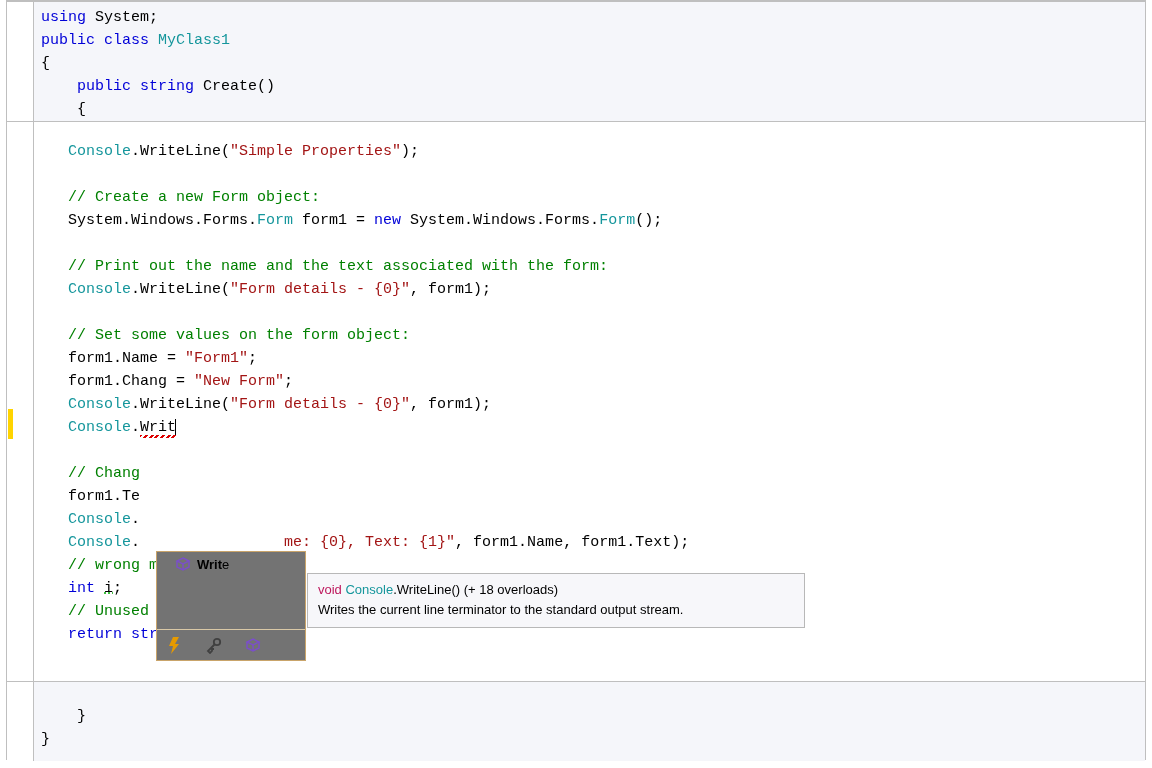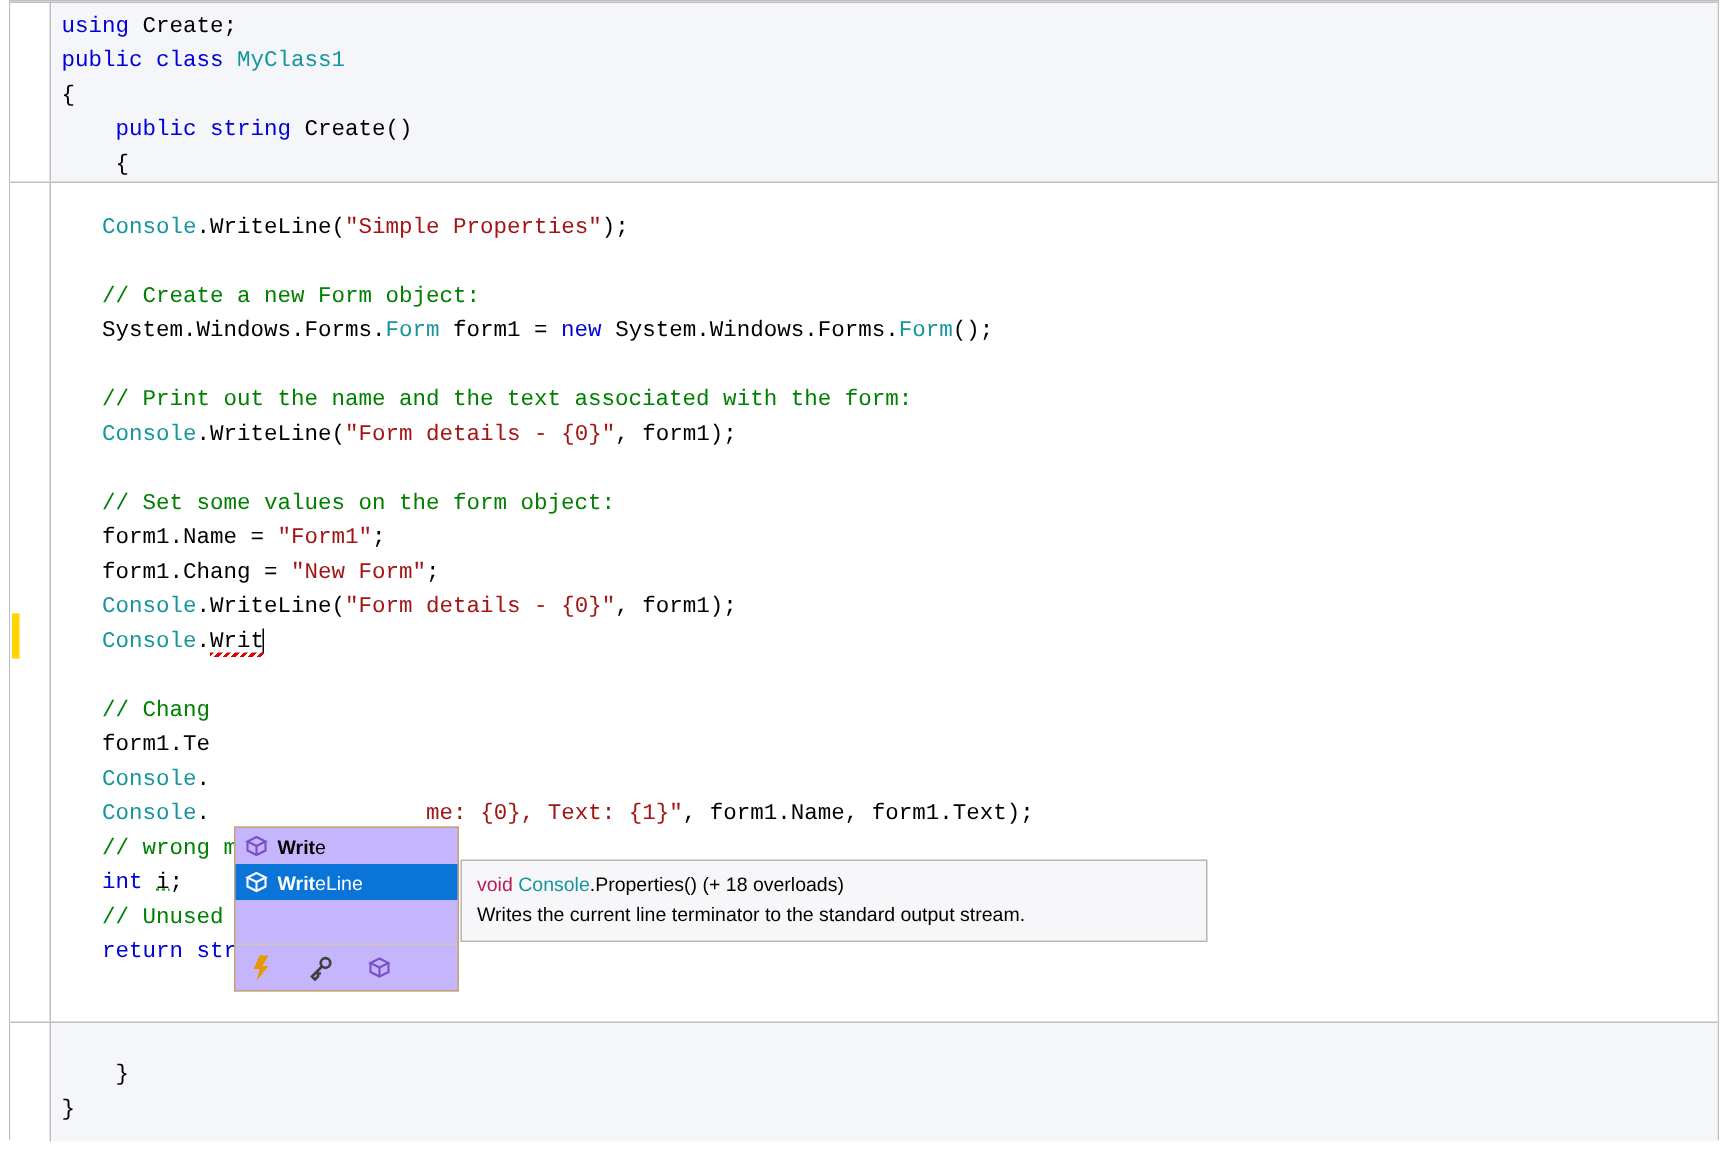--- a/index.html
+++ b/index.html
@@ -19,40 +19,40 @@
   .cmt{color:#008000;}
   .warn{text-decoration-line:underline;text-decoration-style:dotted;text-decoration-color:#0a0;}
   .squig{position:relative;}
   .squig::after{content:"";position:absolute;left:0;right:0;bottom:-2px;height:3px;background:
     repeating-linear-gradient(135deg,#d00 0 2px,transparent 2px 4px);}
   .caret{display:inline-block;width:0;border-left:1px solid #000;height:17px;vertical-align:text-bottom;margin-left:-1px;}
 
   .modmark{position:absolute;left:1px;top:287px;width:5px;height:30px;background:#ffd400;}
 
   
-  .popup{position:absolute;left:149px;top:429px;width:150px;height:110px;background:#c4b5fd;border:1px solid #c9a46a;font-family:'Segoe UI',Arial,sans-serif;font-size:13px;box-sizing:border-box;}
+  .popup{position:absolute;left:149px;top:429px;width:150px;height:110px;background:#737373;border:1px solid #c9a46a;font-family:'Segoe UI',Arial,sans-serif;font-size:13px;box-sizing:border-box;padding-left:12px;}
   .popup .row{display:flex;align-items:center;height:24px;padding:0 6px;gap:6px;}
   .popup .row.sel{background:#0a74d8;color:#fff;}
   .popup .cube{display:inline-flex;}
   .popup svg{display:block;}
   .popup .lbl b{font-weight:600;}
   .popup .filters{position:absolute;left:0;right:0;bottom:0;height:30px;border-top:1px solid #d9c8a6;display:flex;align-items:center;gap:22px;padding:0 10px;}
 
   .tooltip{position:absolute;left:300px;top:451px;width:498px;height:55px;background:#f7f7fa;border:1px solid #b8b8b8;font-family:'Segoe UI',Arial,sans-serif;font-size:13px;padding:6px 10px;box-sizing:border-box;line-height:20px;}
   .tooltip .sig .kw{color:#be185d;}
   .tooltip .sig .cls{color:#15969c;}
 </style>
 </head>
 <body>
 
 <div class="frame">
 
   <div class="pane top-pane">
     <div class="gutter"></div>
-    <div class="code"><span class="kw">using</span><span> Create;</span>
+    <div class="code"><span class="kw">using</span><span> System;</span>
 <span class="kw">public class </span><span class="cls">MyClass1</span>
 <span>{</span>
 <span>    </span><span class="kw">public string </span><span>Create()</span>
 <span>    {</span></div>
   </div>
 
   <div class="pane mid-pane">
     <div class="gutter">
       <div class="modmark"></div>
     </div>
@@ -85,32 +85,20 @@
           <svg width="16" height="16">
               <g fill="none" stroke="#7b4fc9" stroke-width="1.4">
                 <path d="M8 2 L14 5 L8 8 L2 5 Z"></path>
                 <path d="M2 5 V11 L8 14 L14 11 V5"></path>
                 <path d="M8 8 V14"></path>
               </g>
             </svg>
         </span>
         <span class="lbl"><b>Writ</b><span>e</span></span>
       </div>
-      <div class="row sel">
-        <span class="cube">
-          <svg width="16" height="16">
-              <g fill="none" stroke="#ffffff" stroke-width="1.4">
-                <path d="M8 2 L14 5 L8 8 L2 5 Z"></path>
-                <path d="M2 5 V11 L8 14 L14 11 V5"></path>
-                <path d="M8 8 V14"></path>
-              </g>
-            </svg>
-        </span>
-        <span class="lbl"><b>Writ</b><span>eLine</span></span>
-      </div>
       <div class="filters">
         <span>
           <svg width="16" height="18">
               <path d="M6 1 L12 1 L8 8 L12 8 L4 18 L6 10 L2 10 Z" fill="#e69a00"></path>
             </svg>
         </span>
         <span>
           <svg width="18" height="18">
               <g fill="none" stroke="#404040" stroke-width="1.8">
                 <circle cx="12" cy="6" r="3.2"></circle>
@@ -124,21 +112,21 @@
                 <path d="M8 2 L14 5 L8 8 L2 5 Z"></path>
                 <path d="M2 5 V11 L8 14 L14 11 V5"></path>
                 <path d="M8 8 V14"></path>
               </g>
             </svg>
         </span>
       </div>
     </div>
 
     <div class="tooltip">
-      <div class="sig"><span class="kw">void </span><span class="cls">Console</span><span>.Properties</span><span>()</span><span> (+ 18 overloads)</span></div>
+      <div class="sig"><span class="kw">void </span><span class="cls">Console</span><span>.WriteLine</span><span>()</span><span> (+ 18 overloads)</span></div>
       <div>Writes the current line terminator to the standard output stream.</div>
     </div>
   </div>
 
   <div class="pane bot-pane">
     <div class="gutter"></div>
     <div class="code">
 <span>    }</span>
 <span>}</span></div>
   </div>

